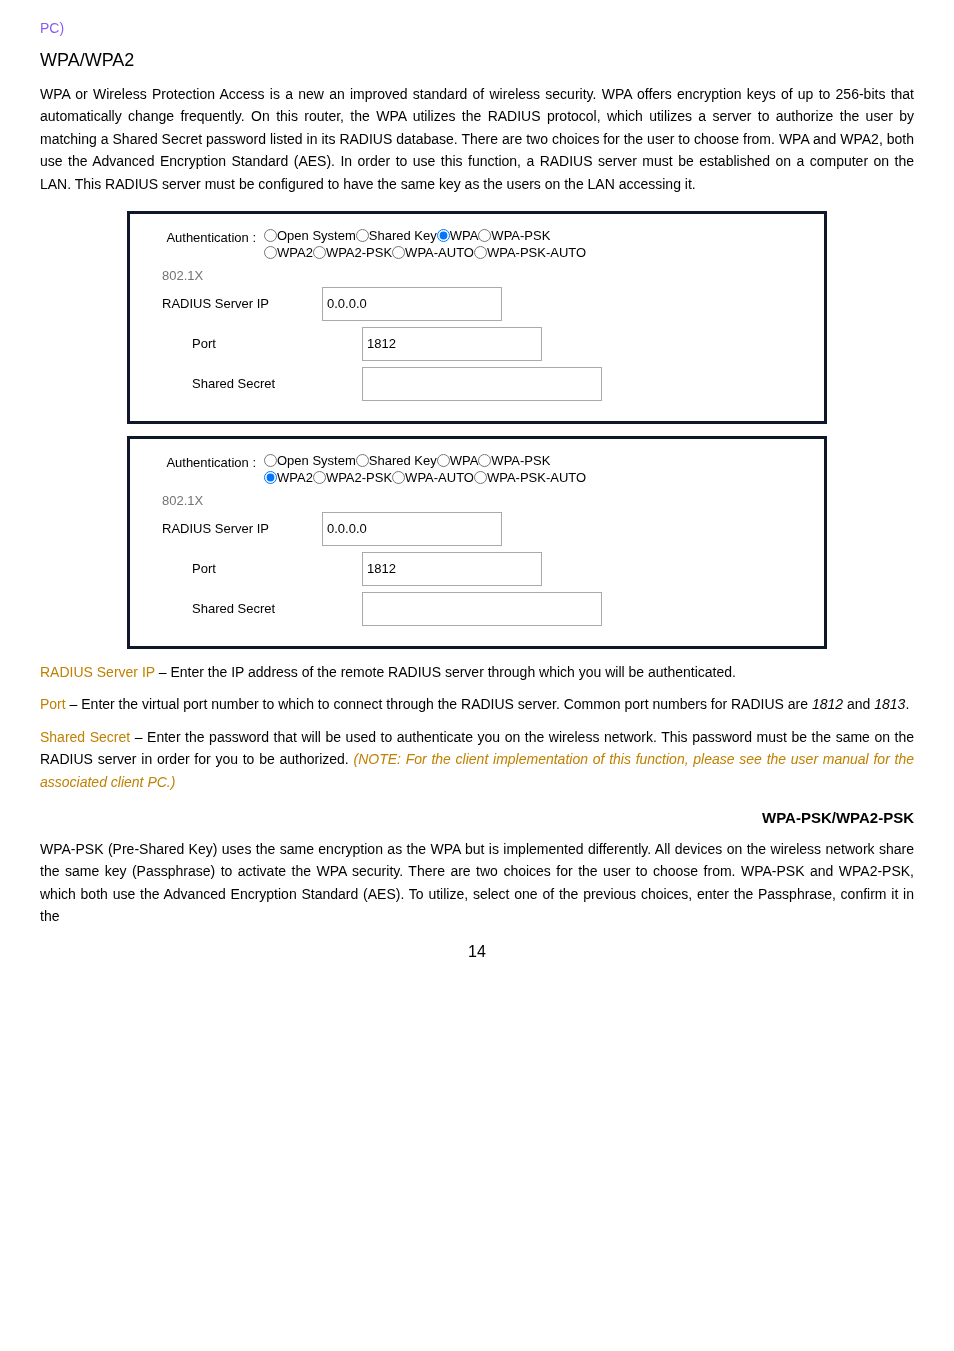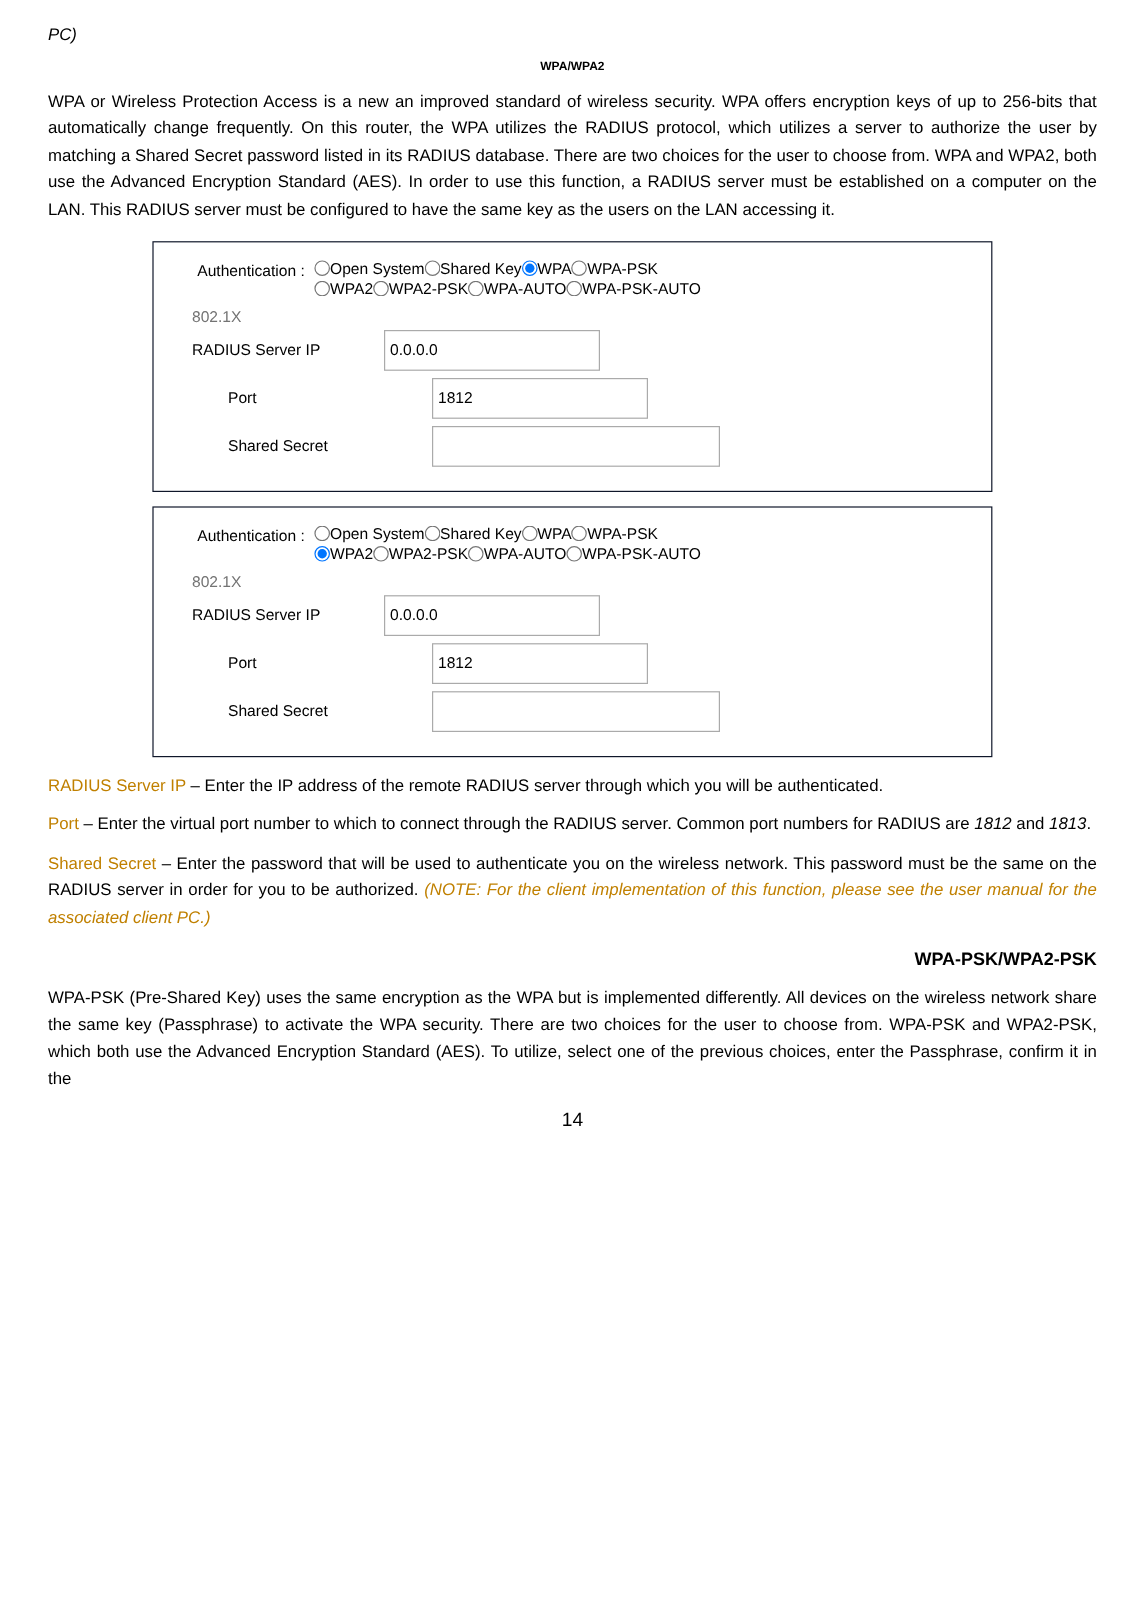--- a/index.html
+++ b/index.html
@@ -6,37 +6,36 @@
     body {
       font-family: Arial, sans-serif;
       font-size: 14px;
       background: #fff;
       color: #000;
       padding: 20px 40px;
       max-width: 954px;
       margin: 0 auto;
     }
     .pc-label {
-      color: #000000;
-      font-style: italic;
+      color: #8b5cf6;
       margin-bottom: 10px;
     }
     h2 {
-      text-align: center;
-      font-weight: bold;
-      font-size: 10px;
+      text-align: left;
+      font-weight: normal;
+      font-size: 18px;
       margin: 14px 0 12px;
     }
     .body-text {
       text-align: justify;
       line-height: 1.6;
       margin-bottom: 16px;
     }
     .form-box {
-      border: 1px solid #0f172a;
+      border: 3px solid #0f172a;
       padding: 14px 16px;
       margin: 12px auto;
       max-width: 700px;
     }
     .auth-row {
       display: flex;
       align-items: flex-start;
       margin-bottom: 8px;
     }
     .auth-label {

